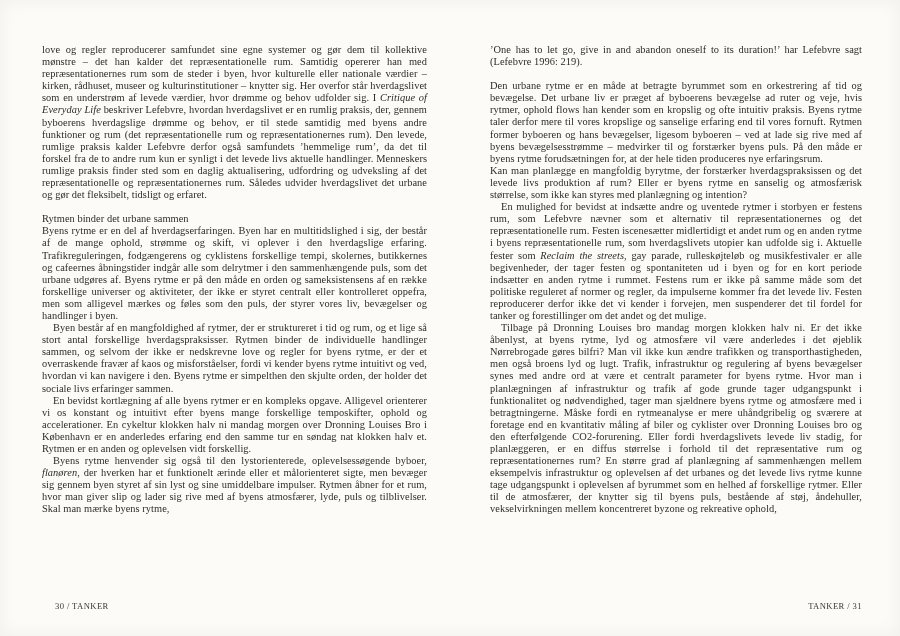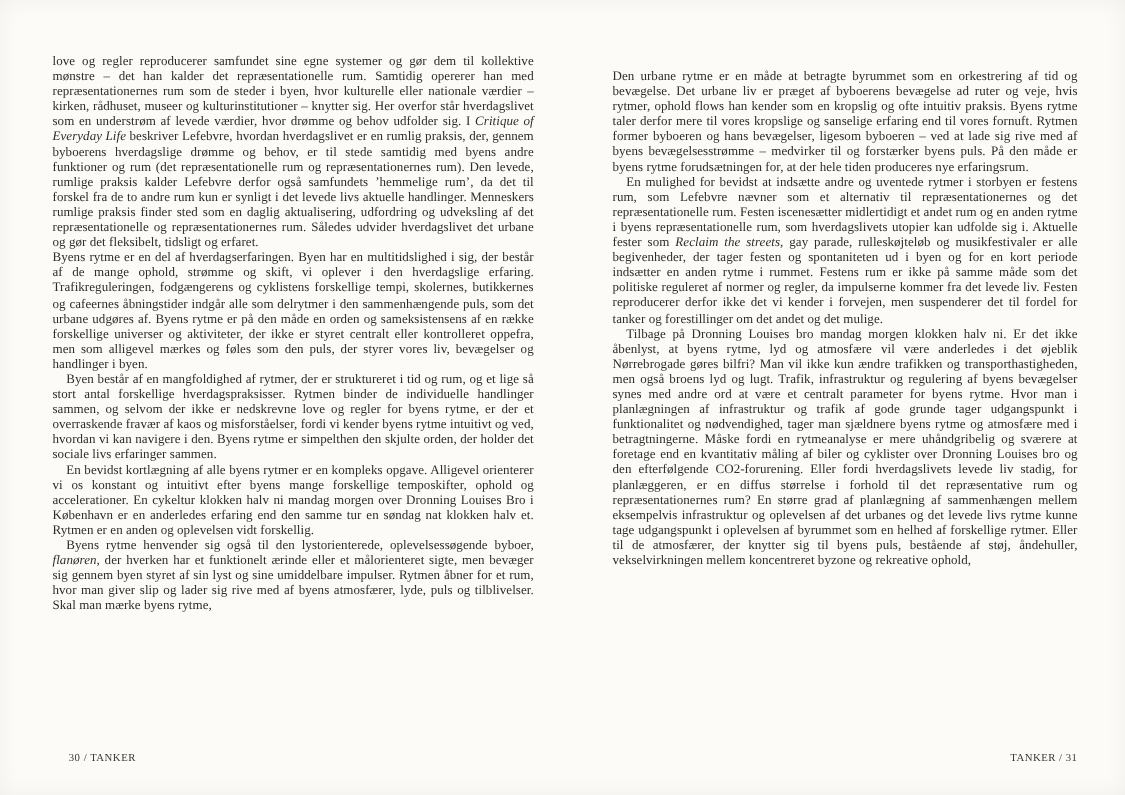--- a/index.html
+++ b/index.html
@@ -48,26 +48,29 @@
   }
   .footer.left{left:42px;}
   .footer.right{right:38px;}
 </style>
 </head>
 <body>
 
 <div class="spread">
   <div class="page-column left">
       <p><span>love og regler reproducerer samfundet sine egne systemer og gør dem til kollektive mønstre – det han kalder det repræsentationelle rum.  Samtidig opererer han med repræsentationernes rum som de steder i byen, hvor kulturelle eller nationale værdier – kirken, rådhuset, museer og kulturinstitutioner – knytter sig. Her overfor står hverdagslivet som en understrøm af levede værdier, hvor drømme og behov udfolder sig. I </span><em>Critique of Everyday Life</em><span> beskriver Lefebvre, hvordan hverdagslivet er en rumlig praksis, der, gennem byboerens hverdagslige drømme og behov, er til stede samtidig med byens andre funktioner og rum (det repræsentationelle rum og repræsentationernes rum). Den levede, rumlige praksis kalder Lefebvre derfor også samfundets ’hemmelige rum’, da det til forskel fra de to andre rum kun er synligt i det levede livs aktuelle handlinger. Menneskers rumlige praksis finder sted som en daglig aktualisering, udfordring og udveksling af det repræsentationelle og repræsentationernes rum. Således udvider hverdagslivet det urbane og gør det fleksibelt, tidsligt og erfaret.</span></p>
+      <p class="heading">Rytmen binder det urbane sammen</p>
       <p><span>Byens rytme er en del af hverdagserfaringen. Byen har en multitidslighed i sig, der består af de mange ophold, strømme og skift, vi oplever i den hverdagslige erfaring. Trafikreguleringen, fodgængerens og cyklistens forskellige tempi, skolernes, butikkernes og cafeernes åbningstider indgår alle som delrytmer i den sammenhængende puls, som det urbane udgøres af. Byens rytme er på den måde en orden og sameksistensens af en række forskellige  universer og aktiviteter, der ikke er styret centralt eller kontrolleret oppefra, men som alligevel mærkes og føles som den puls, der styrer vores liv, bevægelser og handlinger i byen.</span></p>
       <p class="indent"><span>Byen består af en mangfoldighed af rytmer, der er struktureret i tid og rum, og et lige så stort antal forskellige hverdagspraksisser. Rytmen binder de individuelle handlinger sammen, og selvom der ikke er nedskrevne love og regler for byens rytme, er der et overraskende fravær af kaos og misforståelser, fordi vi kender byens rytme intuitivt og ved, hvordan vi kan navigere i den. Byens rytme er simpelthen den skjulte orden, der holder det sociale livs erfaringer sammen.</span></p>
       <p class="indent"><span>En bevidst kortlægning af alle byens rytmer er en kompleks opgave. Alligevel orienterer vi os konstant og intuitivt efter byens mange forskellige temposkifter, ophold og accelerationer. En cykeltur klokken halv ni mandag morgen over Dronning Louises Bro i København er en anderledes erfaring end den samme tur en søndag nat klokken halv et. Rytmen er en anden og oplevelsen vidt forskellig.</span></p>
       <p class="indent"><span>Byens rytme henvender sig også til den lystorienterede, oplevelsessøgende byboer, </span><em>flanøren</em><span>, der hverken har et funktionelt ærinde eller et målorienteret sigte, men bevæger sig gennem byen styret af sin lyst og sine umiddelbare impulser. Rytmen åbner for et rum, hvor man giver slip og lader sig rive med af byens atmosfærer, lyde, puls og tilblivelser. Skal man mærke byens rytme,</span></p>
     </div>
   <div class="page-column right">
+      <p><span>’One has to let go, give in and abandon oneself to its duration!’ har Lefebvre sagt (Lefebvre 1996: 219).</span></p>
       <div class="spacer"></div>
       <p><span>Den urbane rytme er en måde at betragte byrummet som en orkestrering af tid og bevægelse. Det urbane liv er præget af byboerens bevægelse ad ruter og veje, hvis rytmer, ophold flows han kender som en kropslig og ofte intuitiv praksis. Byens rytme taler derfor mere til vores kropslige og sanselige erfaring end til vores fornuft. Rytmen former byboeren og hans bevægelser, ligesom byboeren – ved at lade sig rive med af byens bevægelsesstrømme – medvirker til og forstærker byens puls. På den måde er byens rytme forudsætningen for, at der hele tiden produceres nye erfaringsrum.</span></p>
+      <p><span>Kan man planlægge en mangfoldig byrytme, der forstærker hverdagspraksissen og det levede livs produktion af rum? Eller er byens rytme en sanselig og atmosfærisk størrelse, som ikke kan styres med planlægning og intention?</span></p>
       <p class="indent"><span>En mulighed for bevidst at indsætte andre og uventede rytmer i storbyen er festens rum, som Lefebvre nævner som et alternativ til repræsentationernes og det repræsentationelle rum. Festen iscenesætter midlertidigt et andet rum og en anden rytme i byens repræsentationelle rum, som hverdagslivets utopier kan udfolde sig i. Aktuelle fester som </span><em>Reclaim the streets</em><span>, gay parade, rulleskøjteløb og musikfestivaler er alle begivenheder, der tager festen og spontaniteten ud i byen og for en kort periode indsætter en anden rytme i rummet. Festens rum er ikke på samme måde som det politiske reguleret af normer og regler, da impulserne kommer fra det levede liv. Festen reproducerer derfor ikke det vi kender i forvejen, men suspenderer det til fordel for tanker og forestillinger om det andet og det mulige.</span></p>
       <p class="indent"><span>Tilbage på Dronning Louises bro mandag morgen klokken halv ni. Er det ikke åbenlyst, at byens rytme, lyd og atmosfære vil være anderledes i det øjeblik Nørrebrogade gøres bilfri? Man vil ikke kun ændre trafikken og transporthastigheden, men også broens lyd og lugt. Trafik, infrastruktur og regulering af byens bevægelser synes med andre ord at være et centralt parameter for byens rytme. Hvor man i planlægningen af infrastruktur og trafik af gode grunde tager udgangspunkt i funktionalitet og nødvendighed, tager man sjældnere byens rytme og atmosfære med i betragtningerne. Måske fordi en rytmeanalyse er mere uhåndgribelig og sværere at foretage end en kvantitativ måling af biler og cyklister over Dronning Louises bro og den efterfølgende CO2-forurening. Eller fordi hverdagslivets levede liv stadig, for planlæggeren, er en diffus størrelse i forhold til det repræsentative rum og repræsentationernes rum? En større grad af planlægning af sammenhængen mellem eksempelvis infrastruktur og oplevelsen af det urbanes og det levede livs rytme kunne tage udgangspunkt i oplevelsen af byrummet som en helhed af forskellige rytmer. Eller til de atmosfærer, der knytter sig til byens puls, bestående af støj, åndehuller, vekselvirkningen mellem koncentreret byzone og rekreative ophold,</span></p>
     </div>
   <div class="footer left">30 / TANKER</div>
   <div class="footer right">TANKER / 31</div>
 </div>
 
 </body></html>

